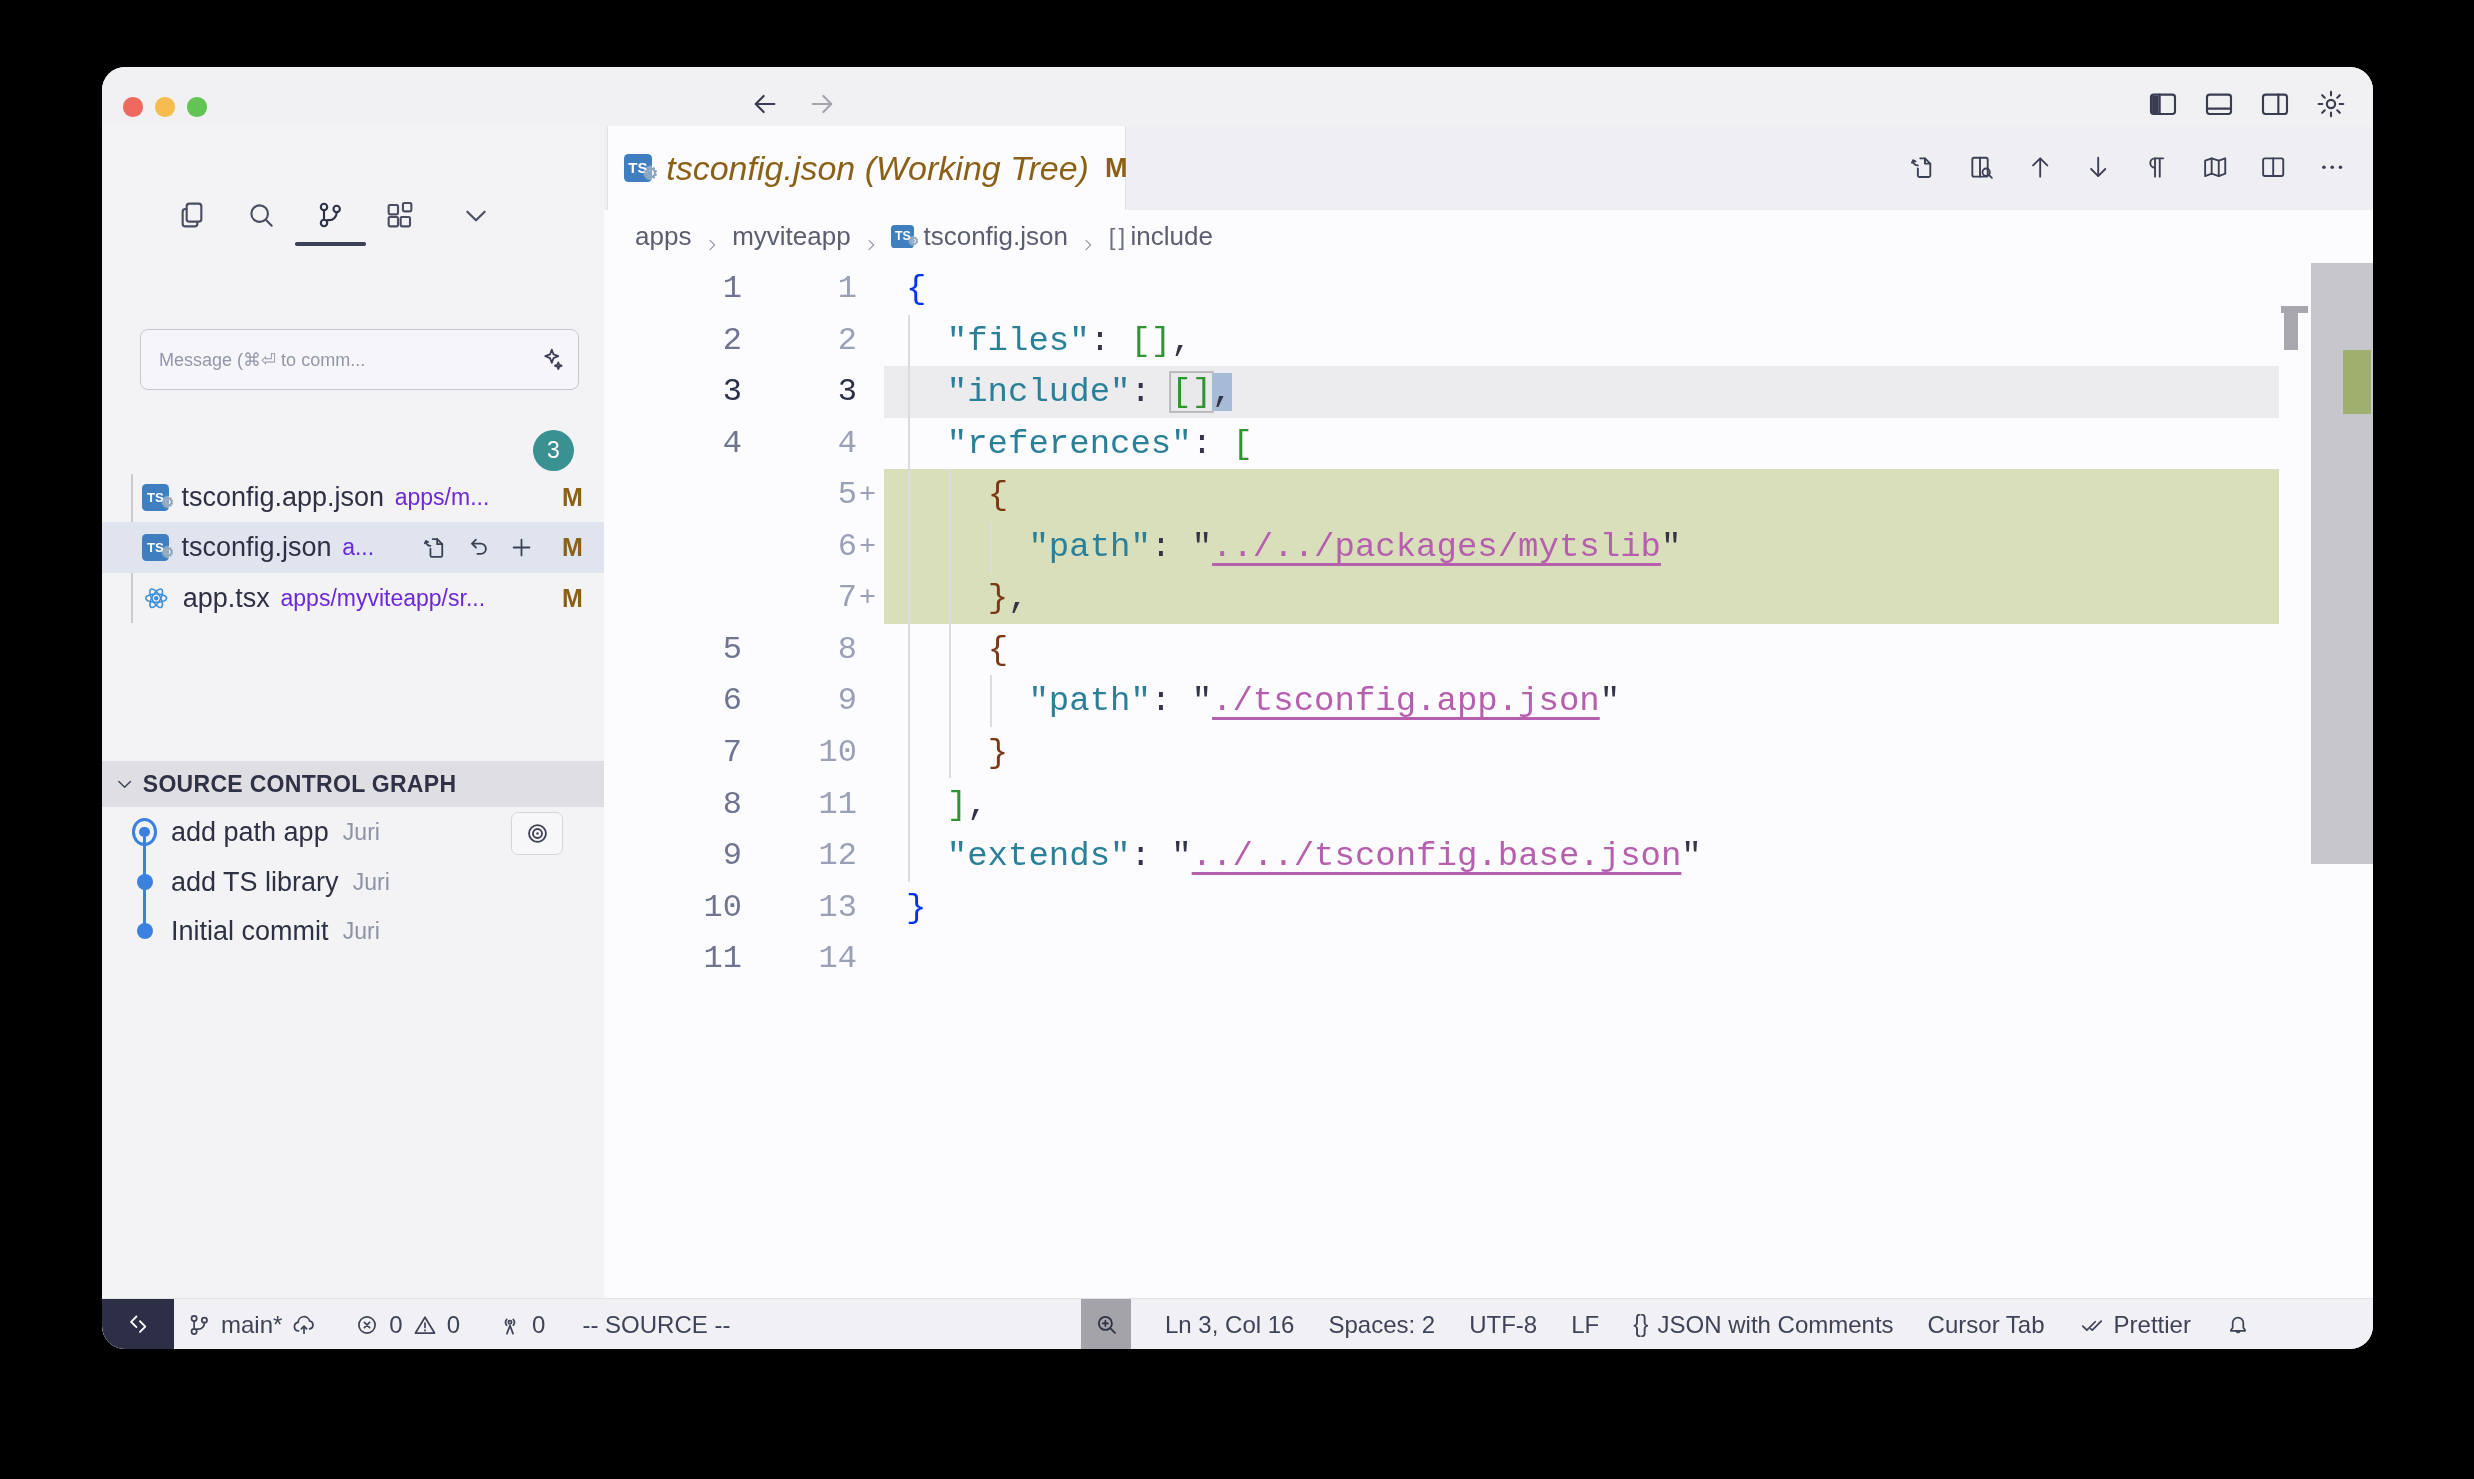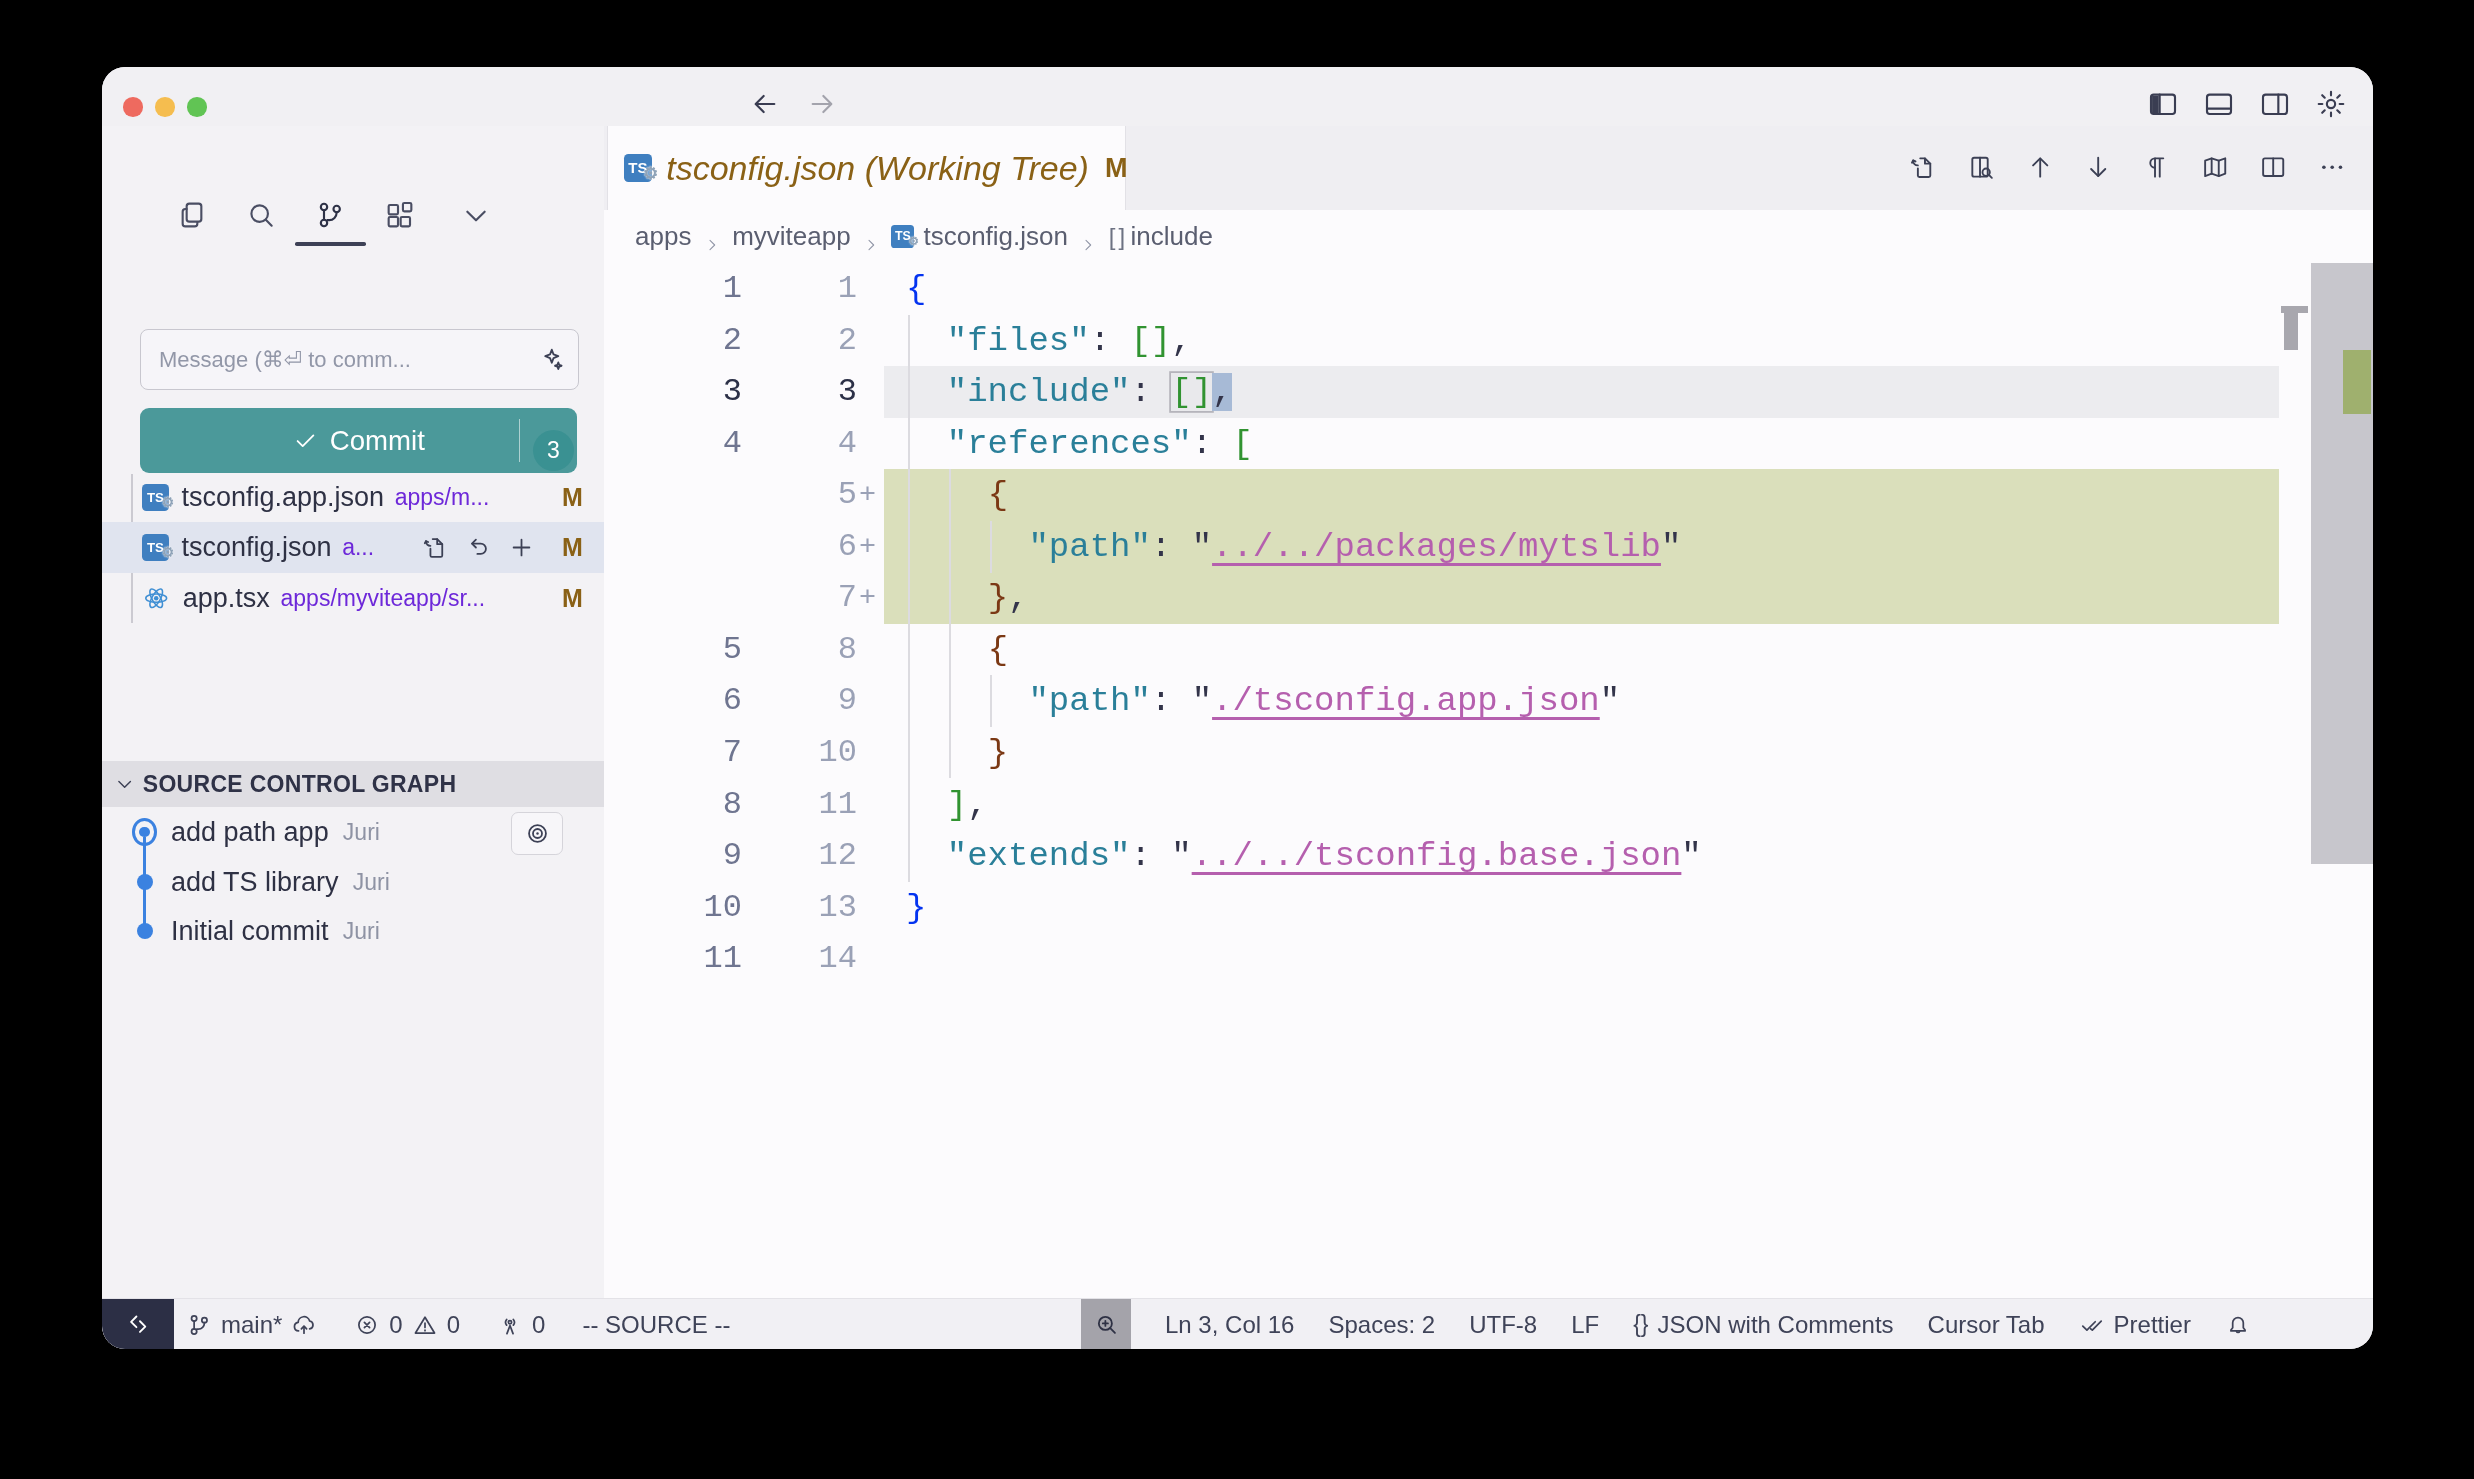--- a/index.html
+++ b/index.html
@@ -12,21 +12,21 @@
   .navbtn.fwd{color:#a3a3ac;}
   .searchbox{position:absolute;left:764px;top:14.2px;width:867px;height:50px;background:#e4e3e8;border:1.3px solid #cbcad1;border-radius:10.7px;display:flex;align-items:center;justify-content:center;gap:9px;color:#3b3e53;font-size:26px;z-index:31;}
   .winctl{position:absolute;top:21.3px;width:32px;height:32px;color:#3a3d52;}
   
   .sidebar{position:absolute;left:0;top:59px;width:502px;height:1172px;background:#f3f2f5;border-right:0.9px solid #e3e2e7;}
   .act-icon{position:absolute;top:73px;width:32px;height:32px;color:#4a4e63;}
   .act-underline{position:absolute;left:193px;top:116px;width:71px;height:3.6px;background:#3d4156;border-radius:1.8px;}
   .band{position:absolute;left:0;width:100%;height:46px;background:#dfdee3;display:flex;align-items:center;color:#2f3247;font-size:23px;font-weight:bold;letter-spacing:0.3px;}
   .band .chev{width:21.3px;height:21.3px;margin:0 7.1px 0 12.4px;color:#3c4055;flex:0 0 auto;}
   .msgbox{position:absolute;left:38px;top:203px;width:437px;height:59px;background:#f6f5f9;border:1.3px solid #c8c7cf;border-radius:8px;display:flex;align-items:center;}
-  .msgbox .ph{margin-left:18px;color:#9297a8;font-size:22px;white-space:nowrap;overflow:hidden;flex:1;}
+  .msgbox .ph{margin-left:18px;color:#9297a8;font-size:18px;white-space:nowrap;overflow:hidden;flex:1;}
   .msgbox .spark{width:28.4px;height:28.4px;color:#3c4055;margin-right:12.4px;flex:0 0 auto;}
   .commitbtn{position:absolute;left:38px;top:282px;width:437px;height:65px;background:#4b999a;border-radius:9px;color:#fff;display:flex;align-items:center;justify-content:center;gap:10.7px;font-size:27.6px;}
   .commitbtn .sep{position:absolute;right:57px;top:10.7px;bottom:10.7px;width:1.3px;background:rgba(255,255,255,.55);}
   .commitbtn .dd{position:absolute;right:14.2px;top:20.4px;width:25px;height:25px;color:#fff;}
   .sec-hdr{position:absolute;left:0;width:100%;height:44px;display:flex;align-items:center;color:#2e3144;font-size:26px;}
   .sec-hdr .chev{width:21.3px;height:21.3px;margin:0 9px 0 14.2px;color:#3c4055;}
   .cnt-badge{position:absolute;left:431px;width:41px;height:41px;border-radius:50%;background:#3a9192;color:#fff;font-size:23px;display:flex;align-items:center;justify-content:center;}
   .filerow{position:absolute;left:0;width:100%;height:51px;display:flex;align-items:center;}
   .filerow.sel{background:#e0e4ef;}
   .filerow .ficon{margin-left:40px;flex:0 0 auto;}
@@ -170,30 +170,20 @@
 
 
     <div class="msgbox">
       <span class="ph">Message (⌘⏎ to comm...</span>
       <span class="spark"><svg viewBox="0 0 24 24" width="100%" height="100%" fill="none" stroke="currentColor" stroke-width="1.6" stroke-linecap="round" stroke-linejoin="round">
             <path d="M12.5 4l1.5 4 4 1.5-4 1.5-1.5 4-1.5-4-4-1.5 4-1.5z"></path>
             <path d="M18 14.8l.75 2 2 .75-2 .75-.75 2-.75-2-2-.75 2-.75z"></path>
           </svg></span>
     </div>
 
-    <div class="commitbtn">
-      <span style="width:27px;height:27px"><svg viewBox="0 0 24 24" width="100%" height="100%" fill="none" stroke="currentColor" stroke-width="1.6" stroke-linecap="round" stroke-linejoin="round">
-            <path d="M5 12.5l4.5 4.5L19 7.5"></path>
-          </svg></span>
-      <span>Commit</span>
-      <span class="sep"></span>
-      <span class="dd"><svg viewBox="0 0 24 24" width="100%" height="100%" fill="none" stroke="currentColor" stroke-width="1.6" stroke-linecap="round" stroke-linejoin="round">
-            <path d="M5.5 9.5 12 16l6.5-6.5"></path>
-          </svg></span>
-    </div>
 
     <div class="cnt-badge" style="top:304px">3</div>
 
     <div class="indent-line" style="top:348px;height:149px"></div>
     <div id="filerows">
         <div class="filerow" style="top: 346px;">
           <span class="tsicon ficon" style="width: 27px; height: 27px; line-height: 27px; font-size: 13.3px;">TS<span class="gear" style="font-size:14.2px;right:-5.3px;bottom:-5.3px">⚙</span></span>
           <span class="fname">tsconfig.app.json</span>
           <span class="fdesc">apps/m...</span>
           <span class="fbadge">M</span>

